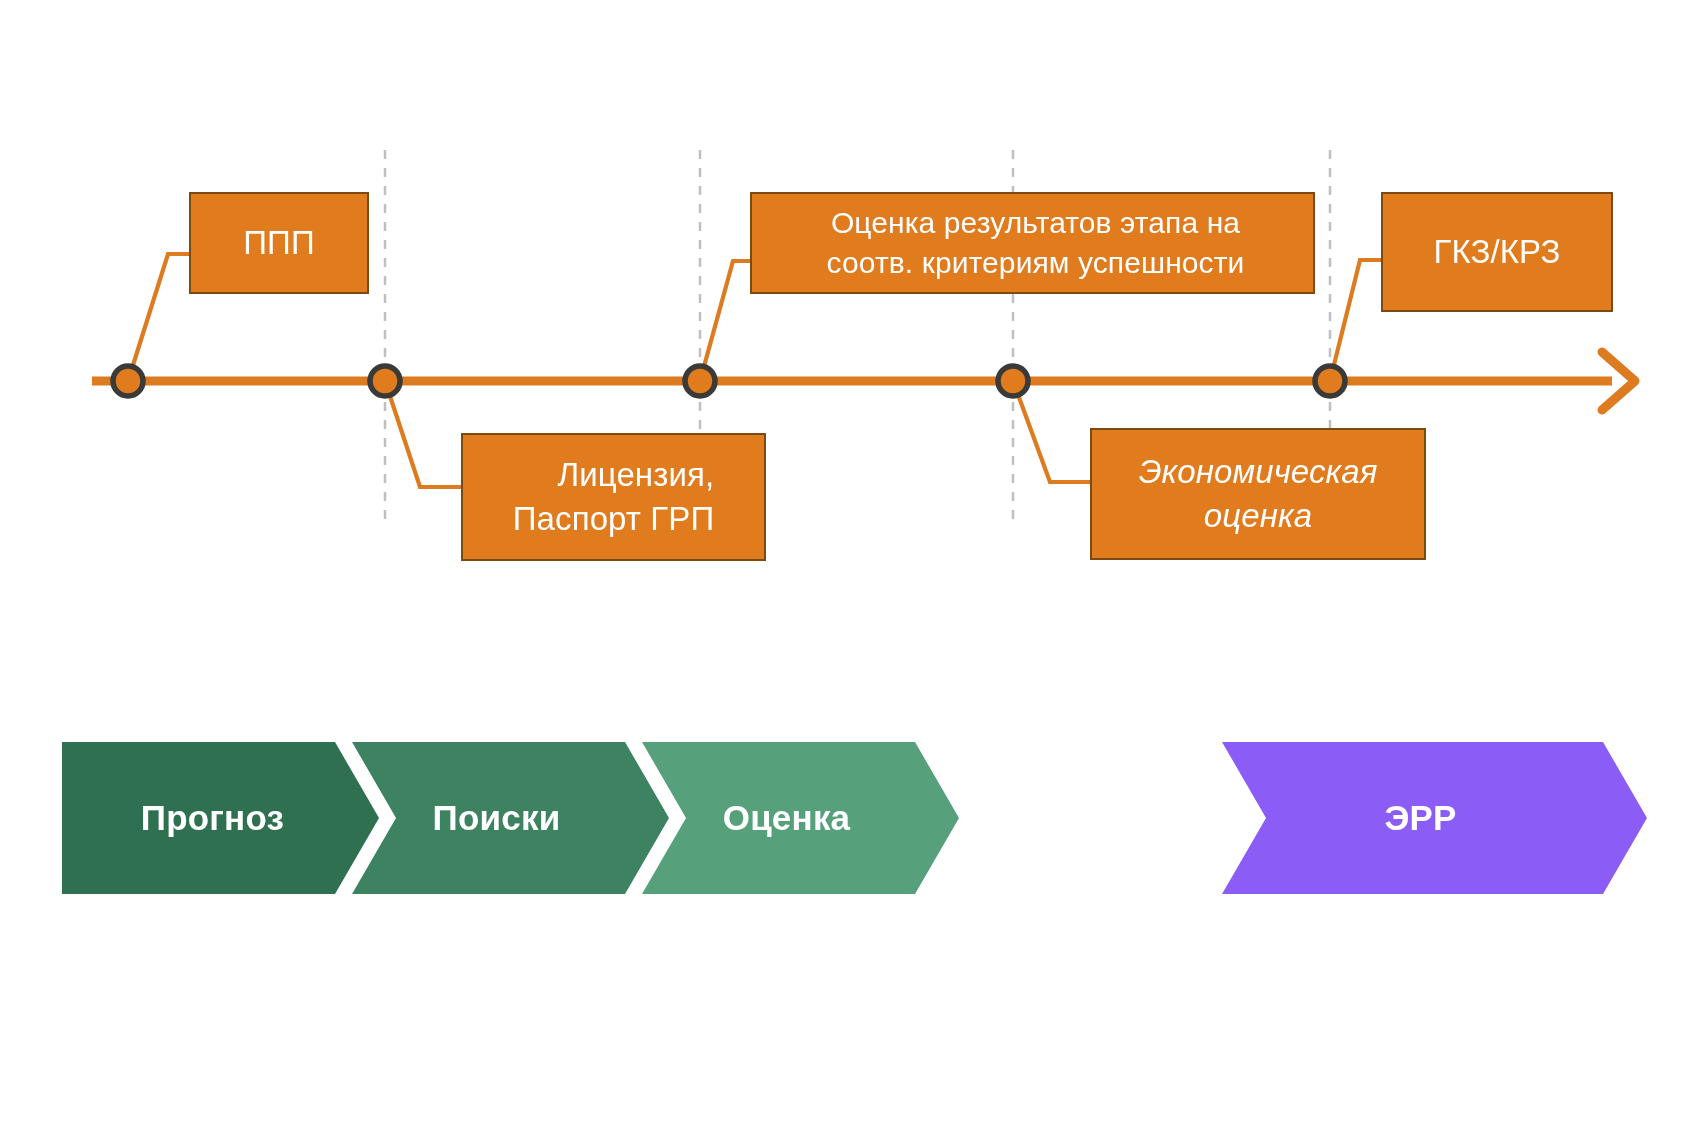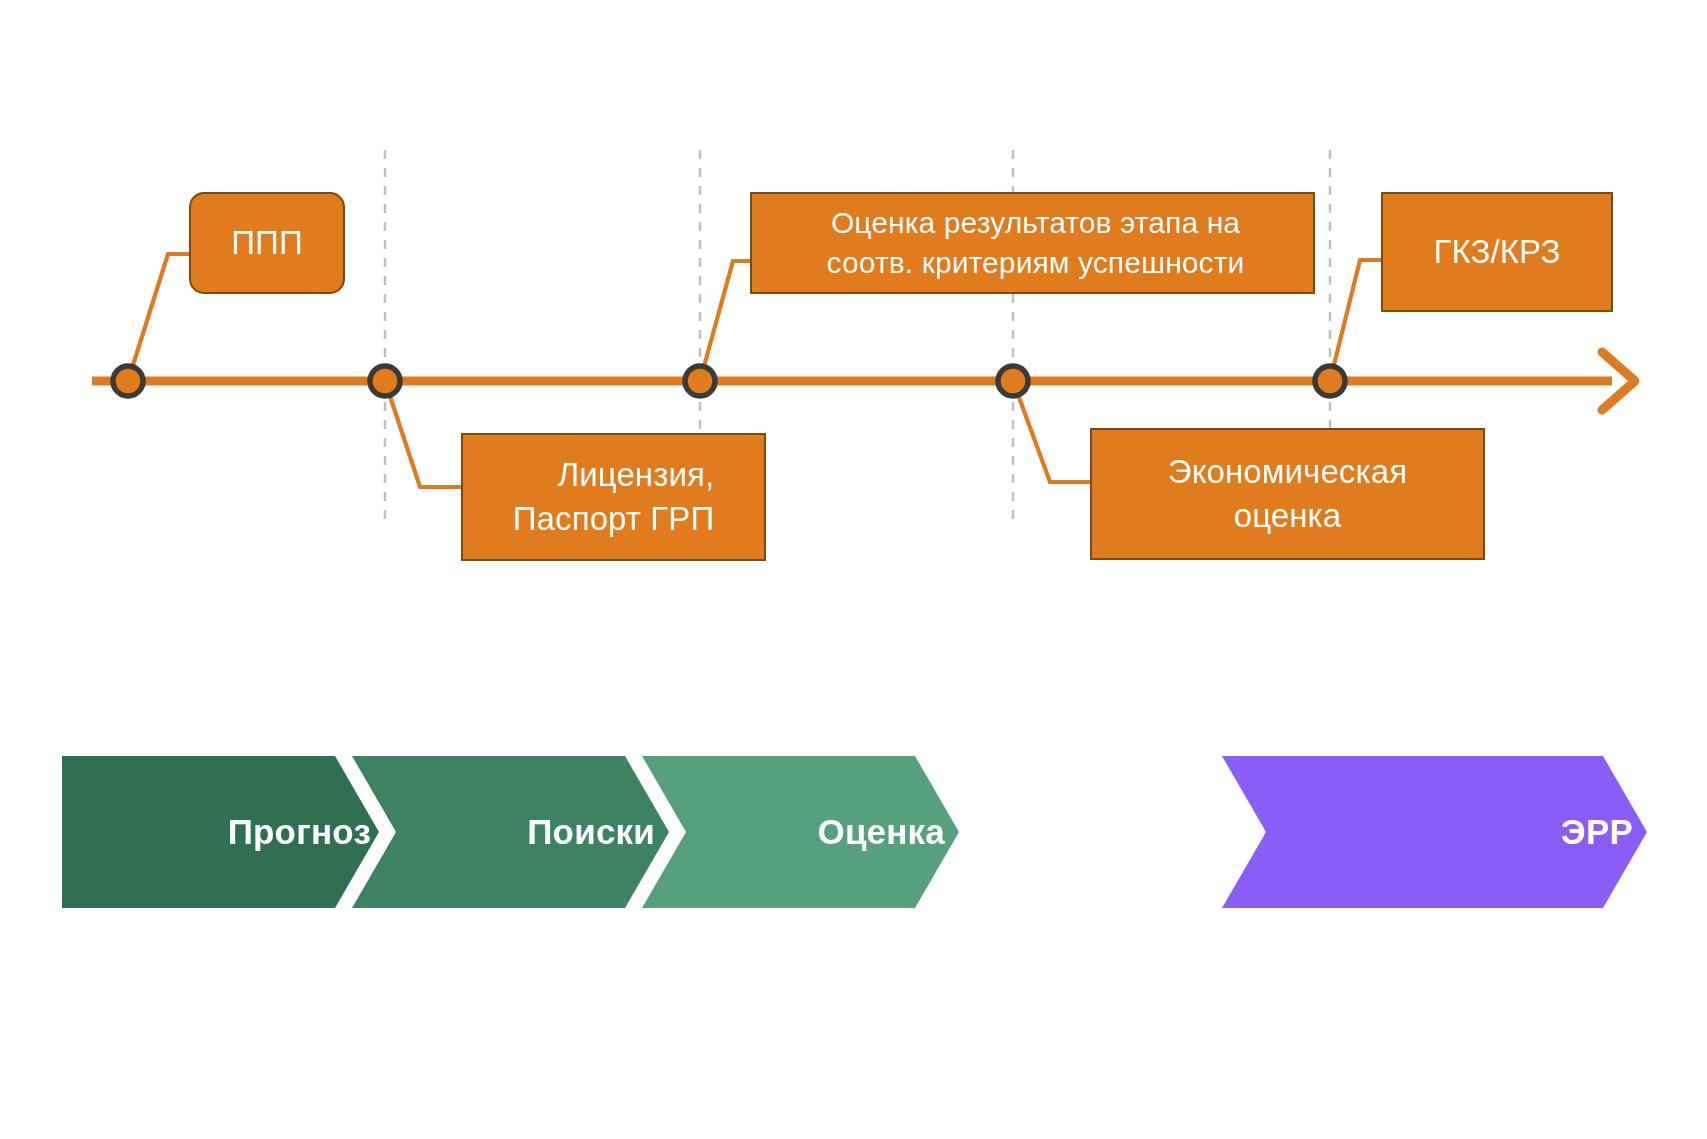--- a/index.html
+++ b/index.html
@@ -41,41 +41,41 @@
     line-height: 1.32;
     letter-spacing: 0.1px;
     font-weight: 400;
     white-space: pre-line;
     padding: 2px 10px;
   }
   .callout.big { font-size: 33px; }
   .callout.mid { font-size: 33px; }
   .callout.small { font-size: 30px; padding-left: 16px; }
 
-  #box-ppp    { left: 189px;  top: 192px; width: 156px; height: 102px; border-radius: 15px; }
+  #box-ppp    { left: 189px;  top: 192px; width: 180px; height: 102px; }
   #box-lic    { left: 461px;  top: 433px; width: 305px; height: 128px; text-align: right; }
   #box-crit   { left: 750px;  top: 192px; width: 565px; height: 102px; }
-  #box-econ   { left: 1090px; top: 428px; width: 395px; height: 132px; }
+  #box-econ   { left: 1090px; top: 428px; width: 336px; height: 132px; font-style: italic; }
   #box-gkz    { left: 1381px; top: 192px; width: 232px; height: 120px; }
 
   
   #chevron-row {
     position: absolute;
     left: 62px;
     top: 742px;
     width: 1585px;
     height: 152px;
   }
   .chevron {
     position: absolute;
-    top: 14px;
+    top: 0;
     height: 152px;
     display: flex;
     align-items: center;
-    justify-content: flex-end;
+    justify-content: center;
     color: #FFFFFF;
     font-size: 35px;
     font-weight: 700;
     letter-spacing: 0.2px;
     box-sizing: border-box;
   }
   .chevron.first {
     clip-path: polygon(0 0, calc(100% - 44px) 0, 100% 50%, calc(100% - 44px) 100%, 0 100%);
   }
   .chevron.mid {

